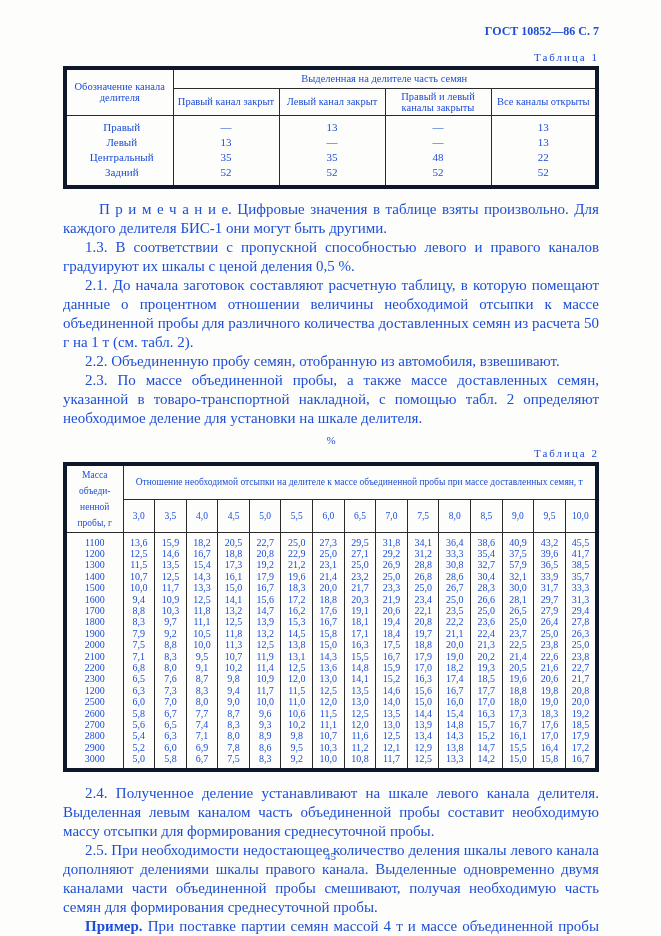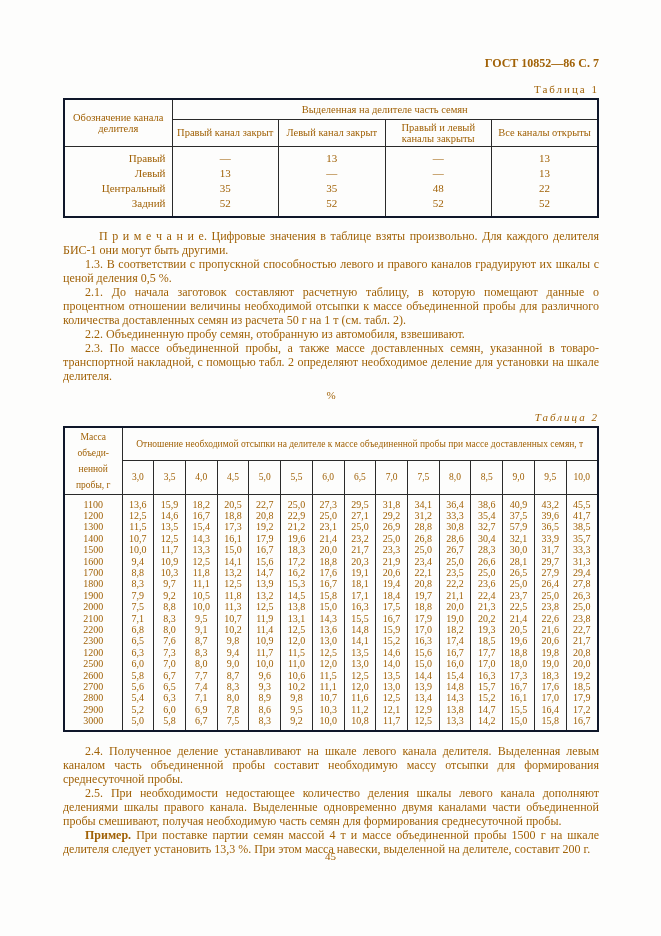--- a/index.html
+++ b/index.html
@@ -1,50 +1,50 @@
 <!DOCTYPE html>
 <html><head>
 <meta charset="utf-8">
 <style>
   * { box-sizing: border-box; }
   html, body { margin: 0; padding: 0; background: #ffffff; }
   .page {
     width: 661px; height: 936px; background: #fdfdfc;
     font-family: "Liberation Serif", "DejaVu Serif", serif;
-    color: #a16207;
+    color: #1d4ed8;
     position: relative;
-    padding: 56px 62px 0 63px;
+    padding: 24px 62px 0 63px;
     overflow: hidden;
   }
   .gost-header { text-align: right; font-weight: bold; font-size: 12px; }
   .table-caption { text-align: right; font-size: 11px; letter-spacing: 2px; margin: 12px 0 3px 0; }
-  .gtable { border-collapse: collapse; width: 100%; border: 2px solid #0f172a; table-layout: fixed; }
+  .gtable { border-collapse: collapse; width: 100%; border: 4px solid #0f172a; table-layout: fixed; }
   .gtable th { border: 1px solid #2a2a2a; font-weight: normal; text-align: center; vertical-align: middle; padding: 2px 3px; }
   .gtable tbody td { border-left: 1px solid #2a2a2a; border-right: 1px solid #2a2a2a; text-align: center; vertical-align: top; }
 
   .t1 { font-size: 11px; }
   .t1 thead th { font-size: 10.5px; height: 20px; }
   .t1 tbody td { padding: 1px 6px; line-height: 13px; }
-  .t1 tbody td.row-label { text-align: right; padding-left: 10px; margin-top: 19px; }
+  .t1 tbody td.row-label { text-align: center; padding-left: 10px; margin-top: 19px; }
   .t1 tbody tr:first-child td { padding-top: 5px; }
   .t1 tbody tr:last-child td { padding-bottom: 6px; }
 
   .t2 { font-size: 10px; }
   .t2 thead th { font-size: 9.5px; padding: 1px 2px; }
   .t2 th.c1h { white-space: pre-line; line-height: 16px; }
   .t2 tbody td { padding: 0 1px; line-height: 11.4px; font-size: 10px; }
   .t2 tbody tr:first-child td { padding-top: 4px; }
   .t2 tbody tr:last-child td { padding-bottom: 3px; }
 
-  .para { font-size: 12px; line-height: 14px; text-align: justify; text-indent: 22px; margin: 0; }
+  .para { font-size: 15px; line-height: 19px; text-align: justify; text-indent: 22px; margin: 0; }
   .para.note { text-indent: 36px; margin-top: 11px; }
   .para.bold { font-weight: bold; }
   .para.after-table { margin-top: 12px; }
   .unit-label { text-align: center; font-size: 11px; margin-top: 6px; }
-  .t2caption { margin-top: 10px; font-style: italic; }
+  .t2caption { margin-top: 1px; }
   .page-number { position: absolute; bottom: 74px; left: 0; width: 100%; text-align: center; font-size: 11px; }
 </style>
 </head>
 <body>
 
 <div class="page">
 
   <div class="gost-header">ГОСТ 10852—86 С. 7</div>
 
   <div class="table-caption">Таблица 1</div>

